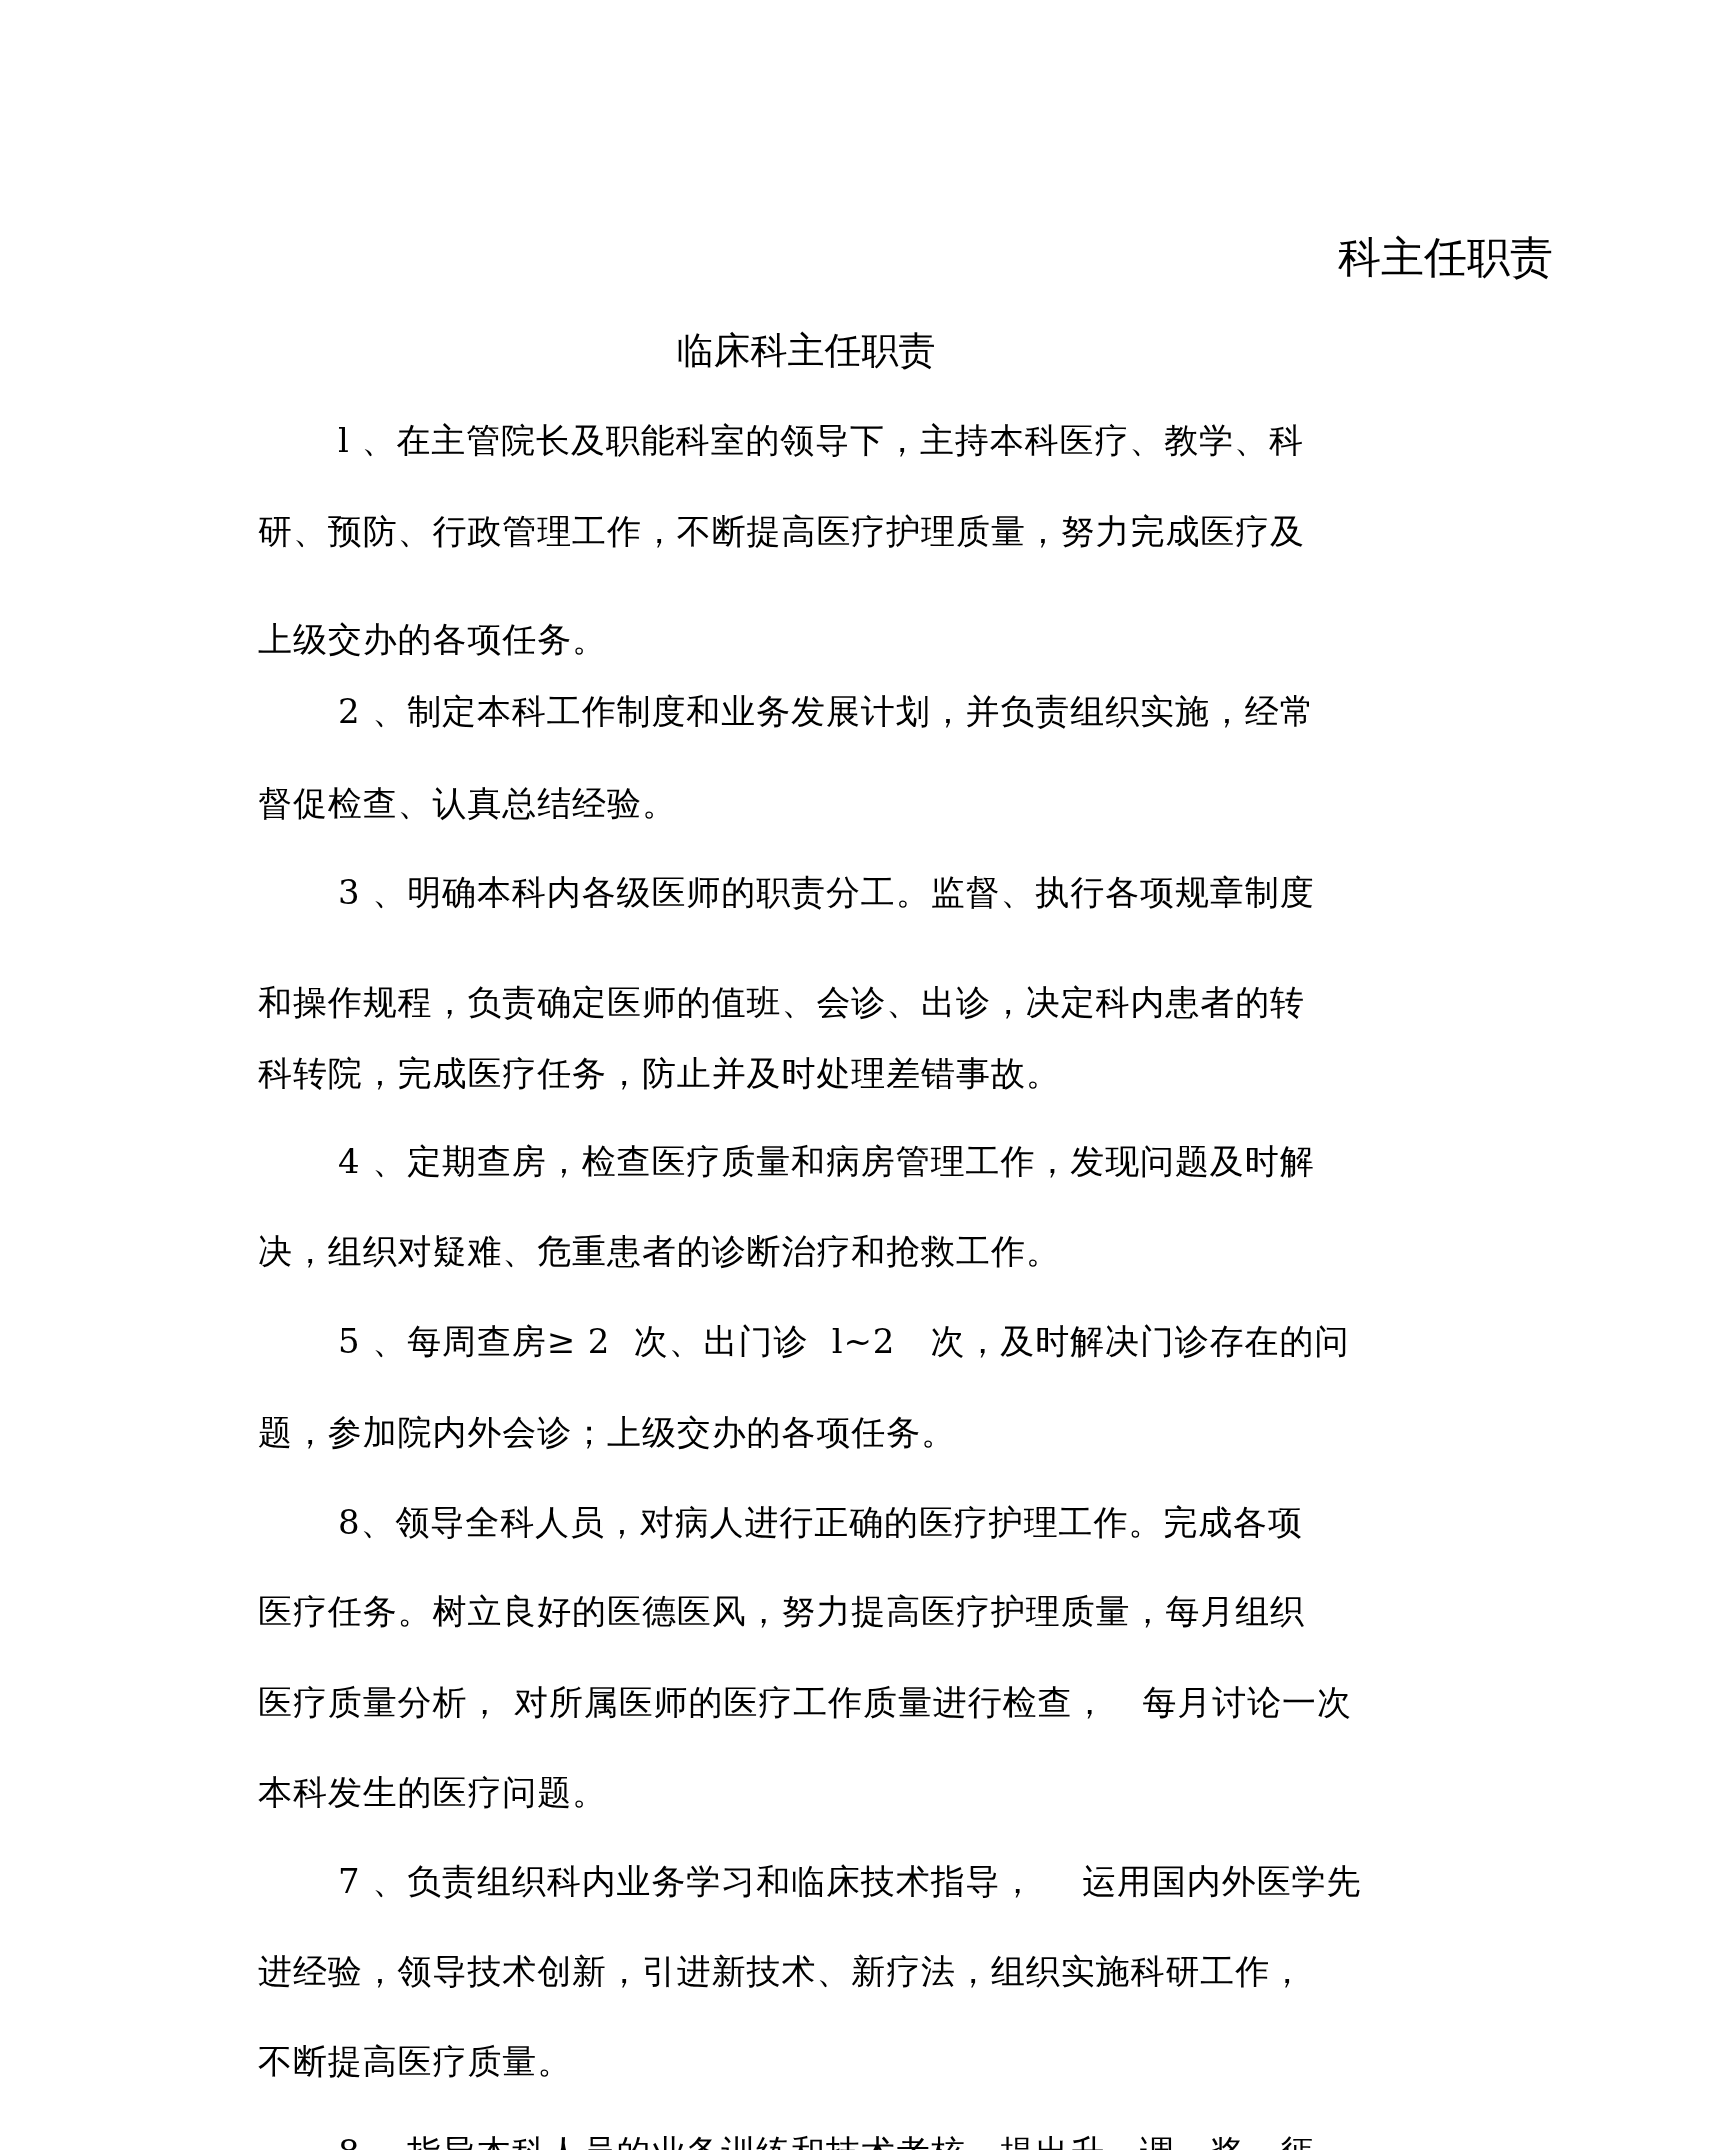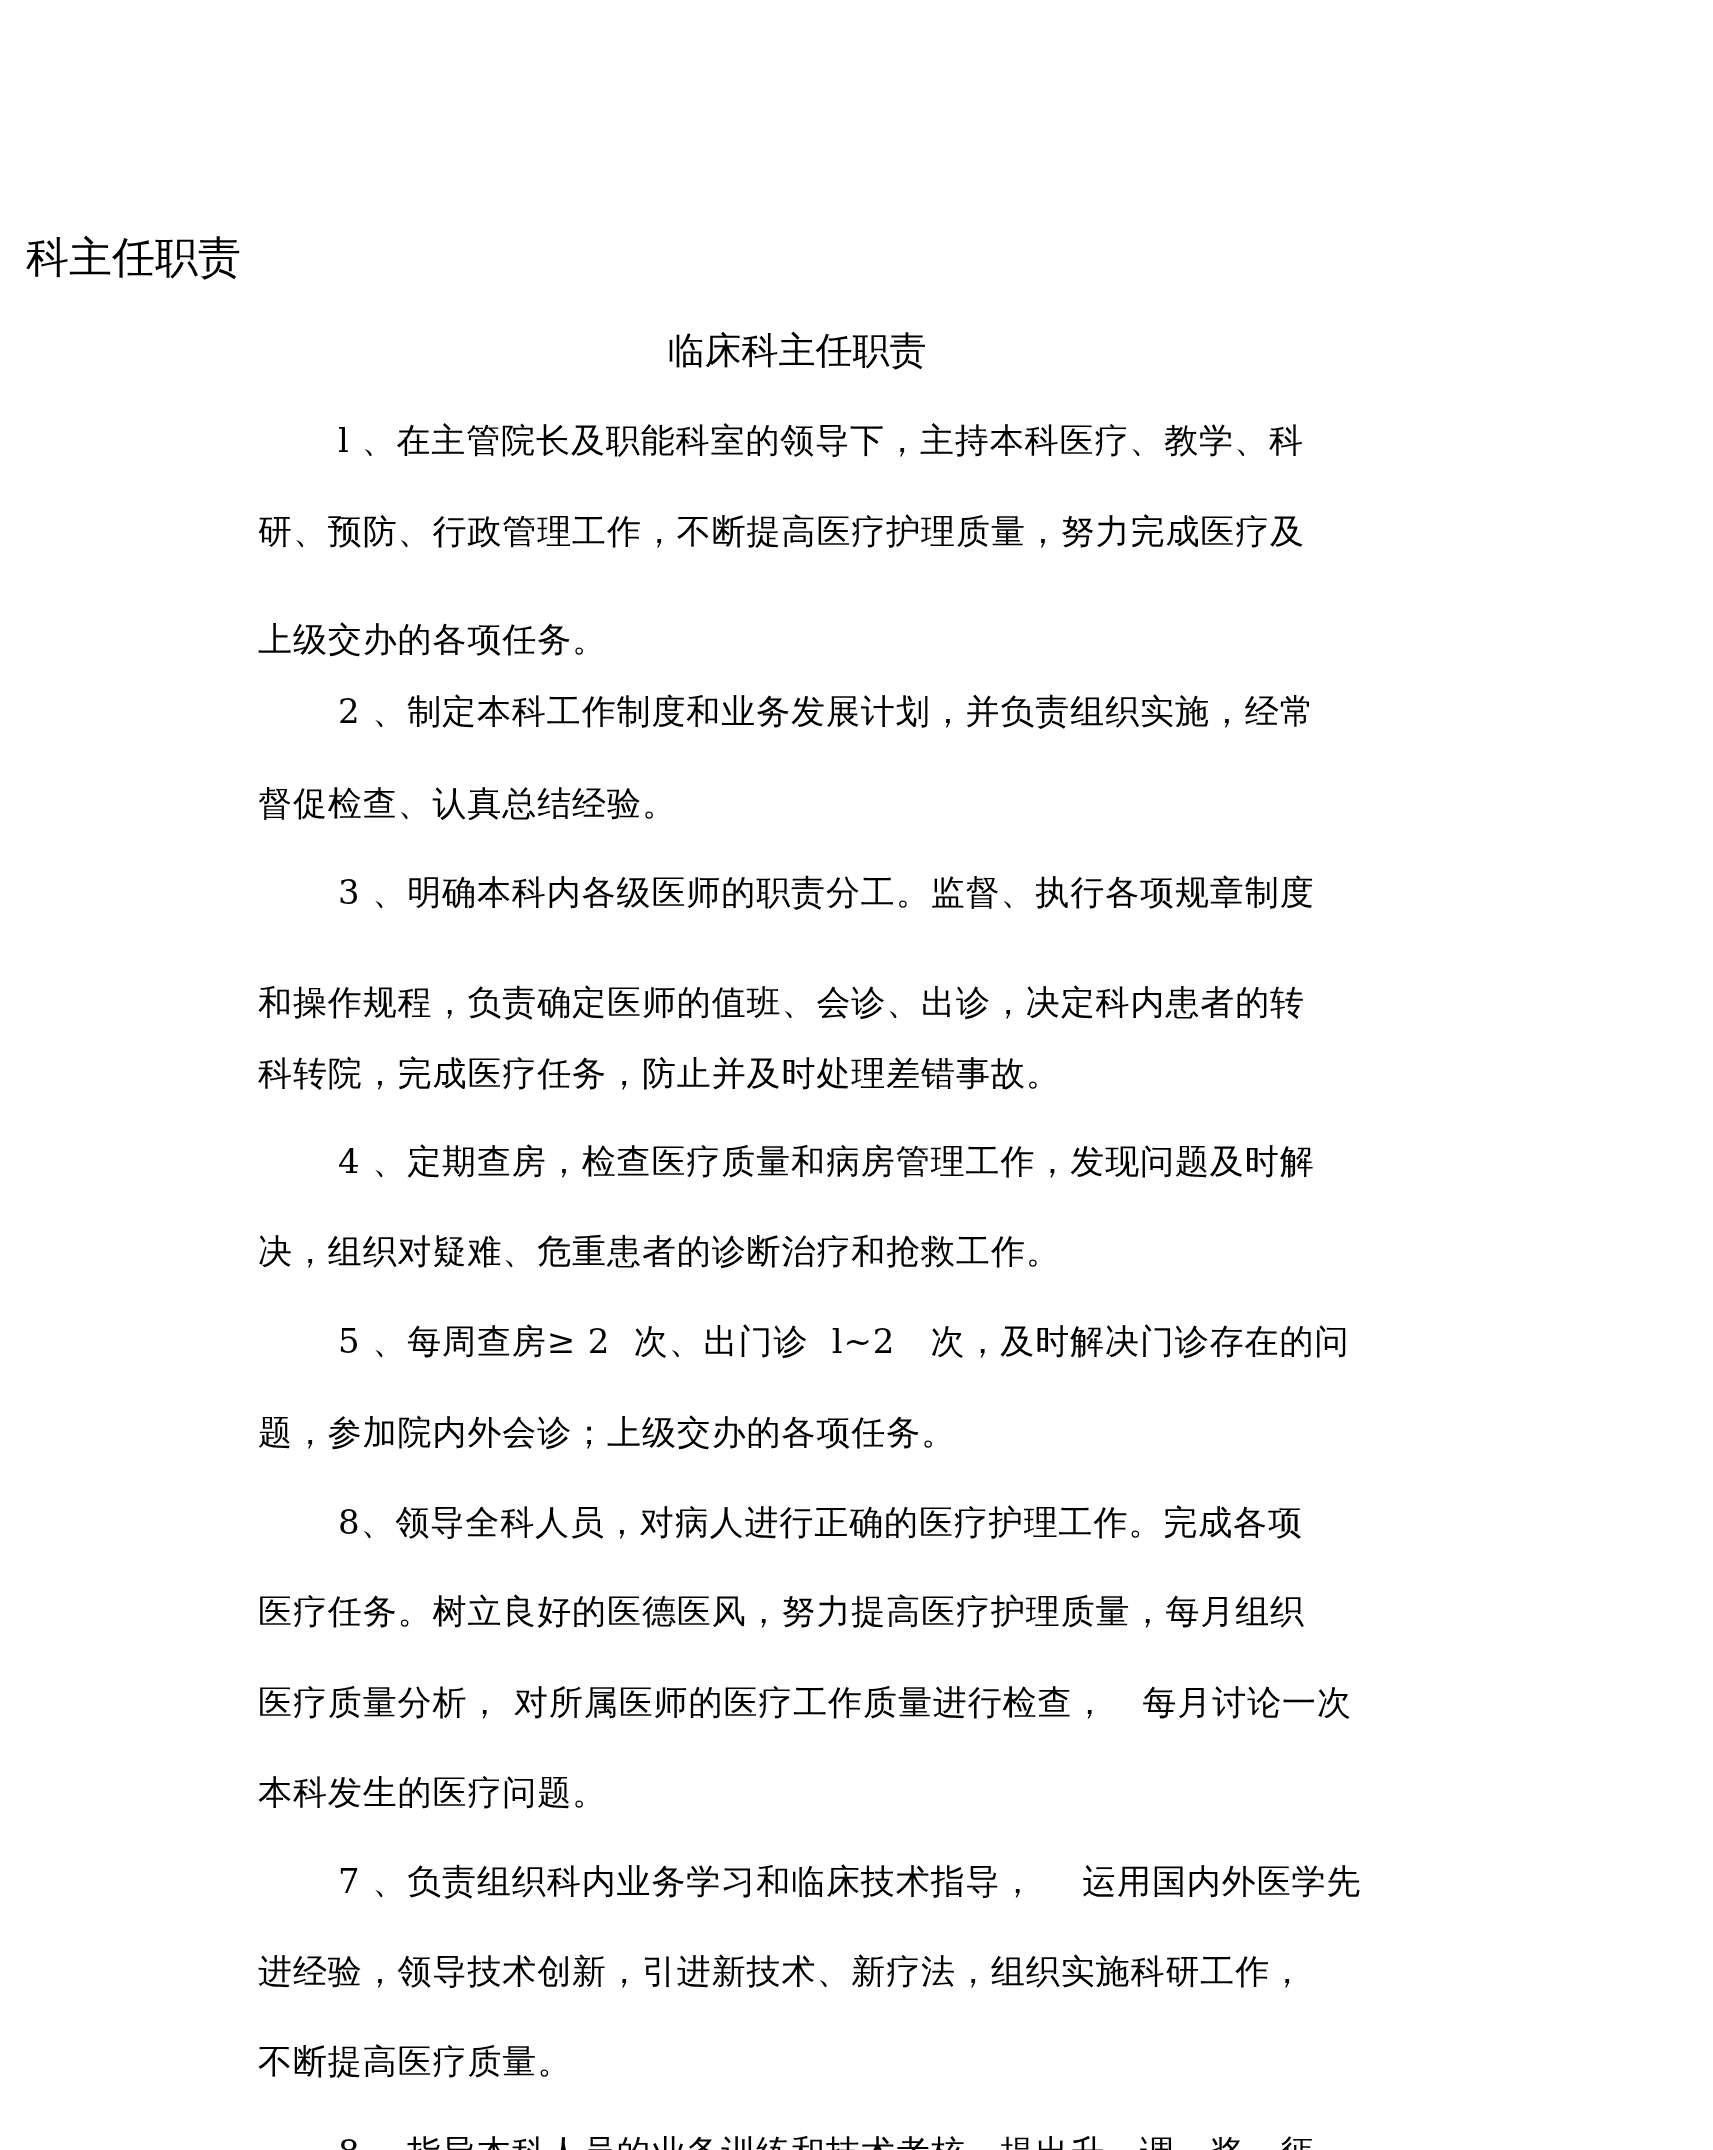--- a/index.html
+++ b/index.html
@@ -1,20 +1,20 @@
 <!DOCTYPE html>
 <html style="font-size:6.9px"><head>
 <meta charset="utf-8">
 <style>
   html, body { margin: 0; padding: 0; background: #ffffff; }
   body { width: 1713px; height: 2425px; position: relative; overflow: hidden;
          font-family: "DejaVu Serif", "Liberation Serif", serif; color: #000000; }
   .page { position: absolute; left: 0; top: 0; width: 1713px; height: 2425px; background: #ffffff; }
-  .title { position: absolute; left: 0; width: 1553px; text-align: left; font-size: 43px; line-height: 52px; padding-left: 26px; }
-  .subtitle { position: absolute; left: 3px; width: 1588px; text-align: center; font-size: 37px; line-height: 47px; }
+  .title { position: absolute; left: 0; width: 1553px; text-align: right; font-size: 43px; line-height: 52px; }
+  .subtitle { position: absolute; left: 12px; width: 1588px; text-align: center; font-size: 37px; line-height: 47px; }
   .line { position: absolute; font-size: 34px; line-height: 47px; white-space: pre; letter-spacing: 0.9px; }
   .indent { left: 338px; }
   .cont { left: 258px; }
 </style>
 </head>
 <body>
 
 <div class="page">
   <div class="title" style="top:231px;">科主任职责</div>
   <div class="subtitle" style="top:327px;">临床科主任职责</div>

